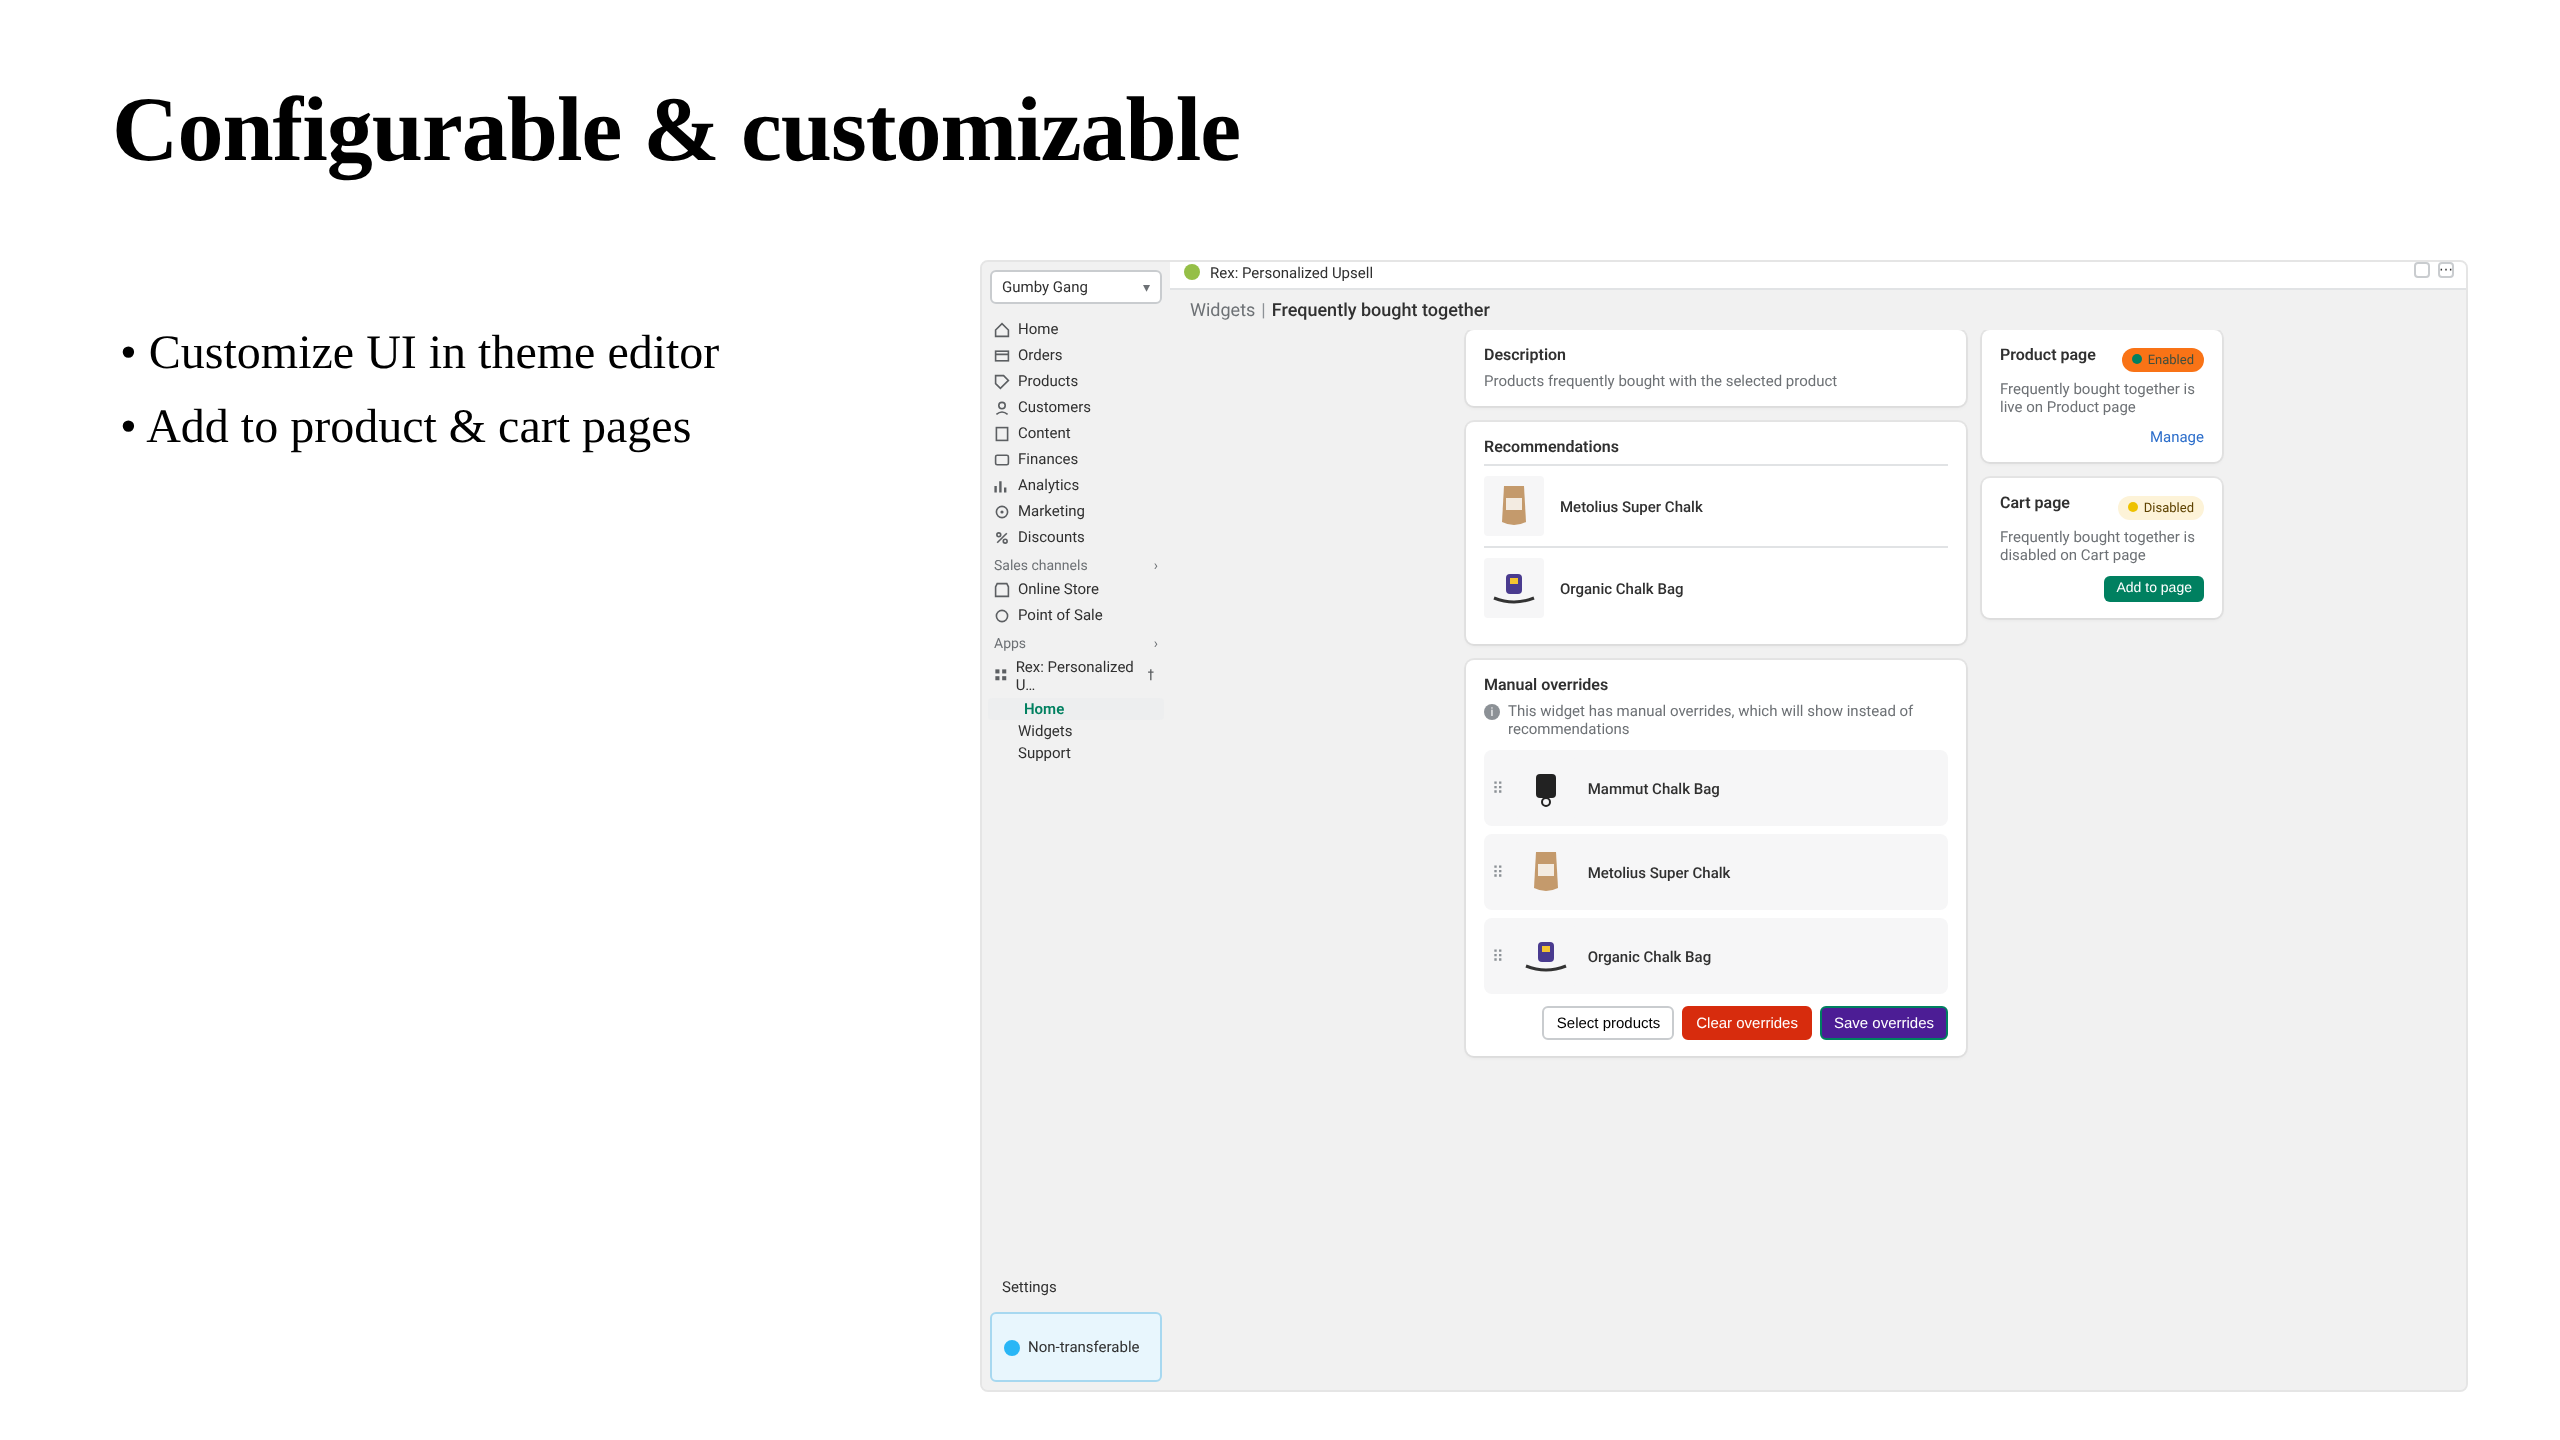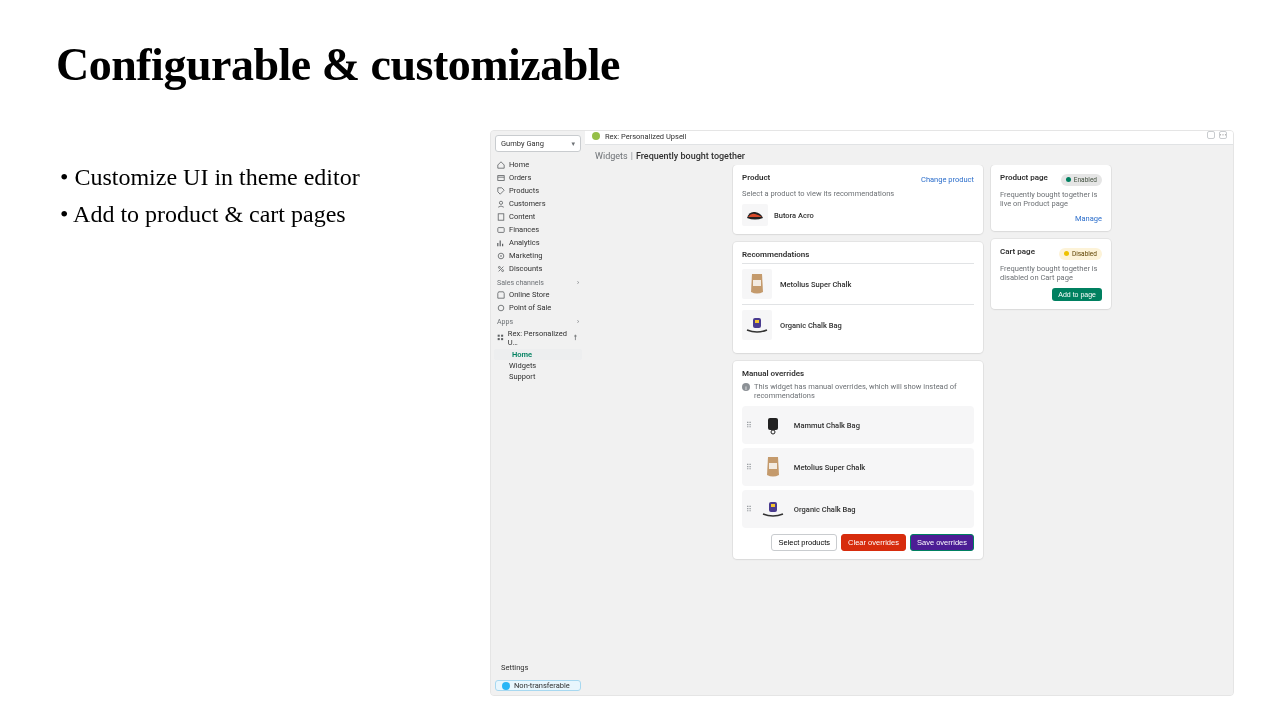--- a/index.html
+++ b/index.html
@@ -16,21 +16,21 @@
   .store-select { margin: 4px; border: 1px solid #c9cccf; border-radius: 3px; background: #fff; padding: 3px 5px; display: flex; align-items: center; justify-content: space-between; font-size: 7.5px; }
   .chev { font-size: 7px; color: #6d7175; }
   .nav { padding-top: 2px; }
   .nav-item { display: flex; align-items: center; gap: 4px; padding: 2px 6px; font-size: 7.5px; color: #303030; }
   .nav-item .ico { width: 8px; height: 8px; display: inline-block; }
   .nav-sec { padding: 4px 6px 1px; font-size: 7px; color: #6d7175; display:flex; justify-content:space-between; align-items:center; }
   .nav-sub { padding-left: 18px; font-size:7.5px; padding-top:1px; padding-bottom:1px; }
   .nav-sub.active { color: #008060; font-weight:600; background:#edeeef; margin:0 3px; border-radius:2px; }
   .sidebar-bottom { margin-top: auto; }
   .settings-row { display:flex; align-items:center; gap:4px; padding:4px 6px; font-size:7.5px; }
-  .nontransfer { margin:4px; padding:0 6px; border:1px solid #a7d8f0; background:#e8f6fd; border-radius:3px; display:flex; align-items:center; gap:4px; font-size:7.5px; }
+  .nontransfer { margin:4px; padding:12px 6px; border:1px solid #a7d8f0; background:#e8f6fd; border-radius:3px; display:flex; align-items:center; gap:4px; font-size:7.5px; }
   .nontransfer .dot { width:8px; height:8px; border-radius:50%; background:#29b6f6; }
 
   .main { flex:1; background:#f1f1f1; display:flex; flex-direction:column; }
   .topbar { height:14px; background:#fff; border-bottom:1px solid #e1e3e5; display:flex; align-items:flex-start; padding:0 6px; justify-content:space-between; }
   .topbar-left { display:flex; align-items:center; gap:4px; font-size:7.5px; }
   .topbar-right { display:flex; align-items:center; gap:4px; }
   .tb-icon { width:8px; height:8px; border:1px solid #c9cccf; border-radius:2px; }
   .breadcrumb { padding:6px 10px 4px; font-size:9px; color:#303030; }
   .breadcrumb .sep { color:#8c9196; margin:0 3px; }
   .breadcrumb .last { color:#303030; font-weight:500; }
@@ -60,21 +60,21 @@
 
   .ov-item { background:#f6f6f7; border-radius:4px; display:flex; align-items:center; gap:6px; padding:4px; margin-bottom:4px; }
   .drag { color:#8c9196; font-size:8px; flex-shrink:0; cursor:grab; }
 
   .btn-row { display:flex; gap:4px; justify-content:flex-end; margin-top:6px; }
   .btn { font-size:7.5px; padding:3px 6px; border-radius:3px; border:1px solid #c9cccf; background:#fff; }
   .btn-danger { background:#d72c0d; color:#fff; border-color:#d72c0d; }
   .btn-primary { background:#4c1d95; color:#fff; border-color:#008060; }
 
   .badge { font-size:6.5px; padding:2px 5px; border-radius:8px; display:inline-flex; align-items:center; gap:3px; }
-  .badge-enabled { background:#e5e5e5; color:#414f3e; }
+  .badge-enabled { background:#f97316; color:#414f3e; }
   .badge-enabled::before { content:""; width:5px; height:5px; border-radius:50%; background:#008060; display:inline-block; }
   .badge-disabled { background:#fdf3d8; color:#5e4200; }
   .badge-disabled::before { content:""; width:5px; height:5px; border-radius:50%; background:#eec200; display:inline-block; }
   .card-action-row { display:flex; justify-content:flex-end; margin-top:6px; }
   .btn-add { background:#008060; color:#fff; font-size:7px; padding:3px 6px; border-radius:3px; border:0; }
 
   svg { display:block; }
 </style>
 </head>
 <body>
@@ -245,37 +245,25 @@
         <span class="tb-icon" style="display:flex;align-items:center;justify-content:center;font-size:7px;">⋯</span>
       </div>
     </div>
     <div class="breadcrumb">
       <span class="first">Widgets</span><span class="sep">|</span><span class="last">Frequently bought together</span>
     </div>
     <div class="content">
       <div style="flex:0 0 130px"></div>
       <div class="col-left">
 
-
         <div class="card">
-          <div class="card-head-row">
-            <div class="card-title">Product</div>
-            <span class="link">Change product</span>
-          </div>
-          <div class="card-sub">Select a product to view its recommendations</div>
-          <div class="prod-row">
-            <span class="thumb">
-                <svg viewBox="0 0 20 12">
-                  <path d="M2 9 Q4 2 10 3 Q16 4 18 9 Q10 12 2 9 Z" fill="#222"></path>
-                  <path d="M3 8 Q6 4 10 5 Q14 6 17 8" fill="#d84a2b"></path>
-                </svg>
-              </span>
-            <span class="prod-name">Butora Acro</span>
-          </div>
-        </div>
+          <div class="card-title">Description</div>
+          <div class="card-text">Products frequently bought with the selected product</div>
+        </div>
+
 
         <div class="card recs">
           <div class="card-title">Recommendations</div>
           <div class="rec-row">
             <span class="thumb-sq">
                 <svg width="18" height="24" viewBox="0 0 18 24">
                   <path d="M4 2 H14 L15 20 Q9 23 3 20 Z" fill="#c49a6c"></path>
                   <rect x="5" y="8" width="8" height="6" fill="#fff" opacity="0.8"></rect>
                 </svg>
               </span>

